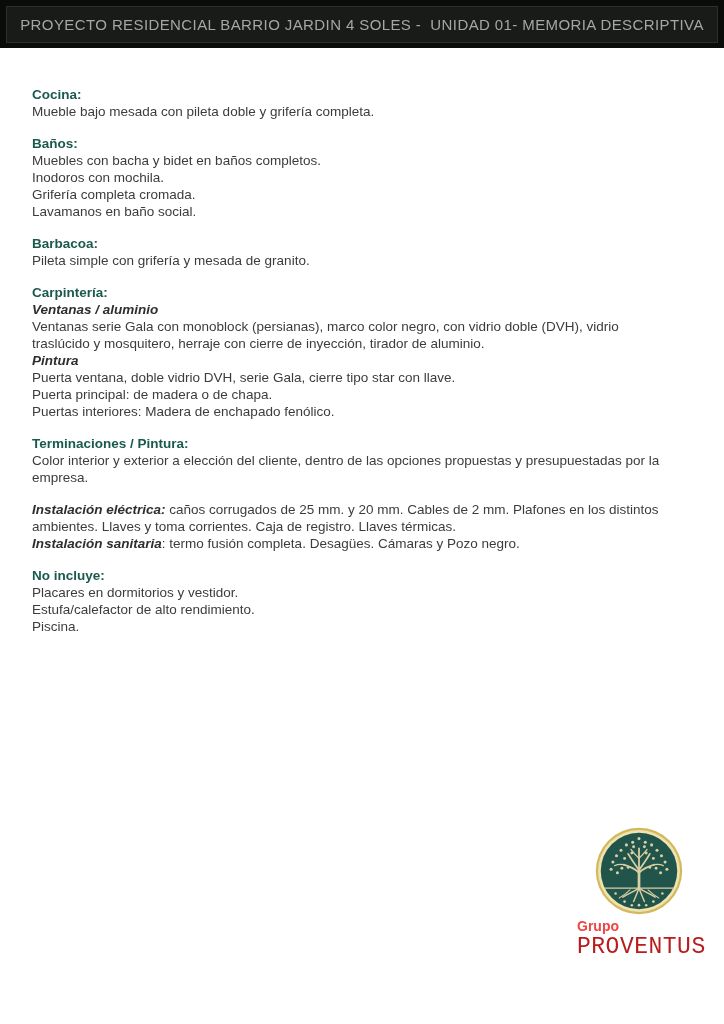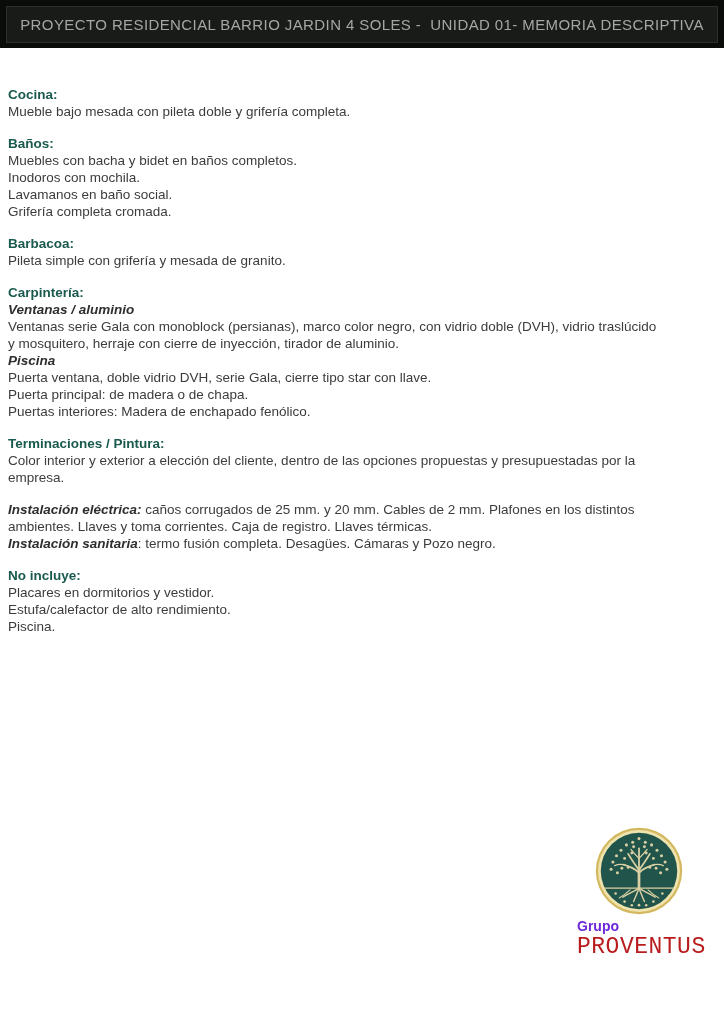--- a/index.html
+++ b/index.html
@@ -17,35 +17,35 @@
     position:absolute;top:6px;bottom:5px;left:6px;right:6px;
     background:#181b18;border:1px solid #2c2f2c;
     display:flex;align-items:center;justify-content:center;
   }
   .titlebar-text{
     color:#a6a6a6;font-size:15px;letter-spacing:.4px;white-space:pre;
     font-family:"Liberation Sans","DejaVu Sans",sans-serif;
   }
   
   .doc{
-    padding:38px 20px 0 8px;box-sizing:border-box;width:685px;
+    padding:38px 20px 0 32px;box-sizing:border-box;width:685px;
   }
   .section{margin:0 0 15px 0;}
   .sec-heading{
     color:#1a5a4e;font-weight:bold;font-size:13.5px;line-height:17px;
   }
   .line{min-height:17px;}
   .line strong{color:#2e2e2e;font-weight:bold;font-style:italic;}
   
   .logo{
     position:absolute;left:577px;top:826px;width:142px;
   }
   .logo-badge{display:block;margin:0 0 0 17px;width:90px;height:90px;}
   .logo-grupo{
-    color:#6d28d9;font-weight:bold;font-size:14px;line-height:15px;margin-top:3px;
+    color:#ef4444;font-weight:bold;font-size:14px;line-height:15px;margin-top:3px;
   }
   .logo-name{
     color:#b91c1c;font-family:Liberation Mono, monospace;
     font-size:23px;line-height:26px;letter-spacing:.5px;
   }
 </style>
 </head>
 <body>
 
 <header class="titlebar">
@@ -61,38 +61,38 @@
     <div>
           <div class="line">Mueble bajo mesada con pileta doble y grifería completa.</div>
         </div>
   </section>
 
   <section class="section">
     <div class="sec-heading">Baños:</div>
     <div>
           <div class="line">Muebles con bacha y bidet en baños completos.</div>
           <div class="line">Inodoros con mochila.</div>
+          <div class="line">Grifería completa cromada.</div>
           <div class="line">Lavamanos en baño social.</div>
-          <div class="line">Grifería completa cromada.</div>
         </div>
   </section>
 
   <section class="section">
     <div class="sec-heading">Barbacoa:</div>
     <div>
           <div class="line">Pileta simple con grifería y mesada de granito.</div>
         </div>
   </section>
 
   <section class="section">
     <div class="sec-heading">Carpintería:</div>
     <div>
           <div class="line"><strong>Ventanas / aluminio</strong></div>
           <div class="line">Ventanas serie Gala con monoblock (persianas), marco color negro, con vidrio doble (DVH), vidrio traslúcido y mosquitero, herraje con cierre de inyección, tirador de aluminio.</div>
-          <div class="line"><strong>Piscina</strong></div>
+          <div class="line"><strong>Pintura</strong></div>
           <div class="line">Puerta ventana, doble vidrio DVH, serie Gala, cierre tipo star con llave.</div>
           <div class="line">Puerta principal: de madera o de chapa.</div>
           <div class="line">Puertas interiores: Madera de enchapado fenólico.</div>
         </div>
   </section>
 
   <section class="section">
     <div class="sec-heading">Terminaciones / Pintura:</div>
     <div>
           <div class="line">Color interior y exterior a elección del cliente, dentro de las opciones propuestas y presupuestadas por la empresa.</div>

